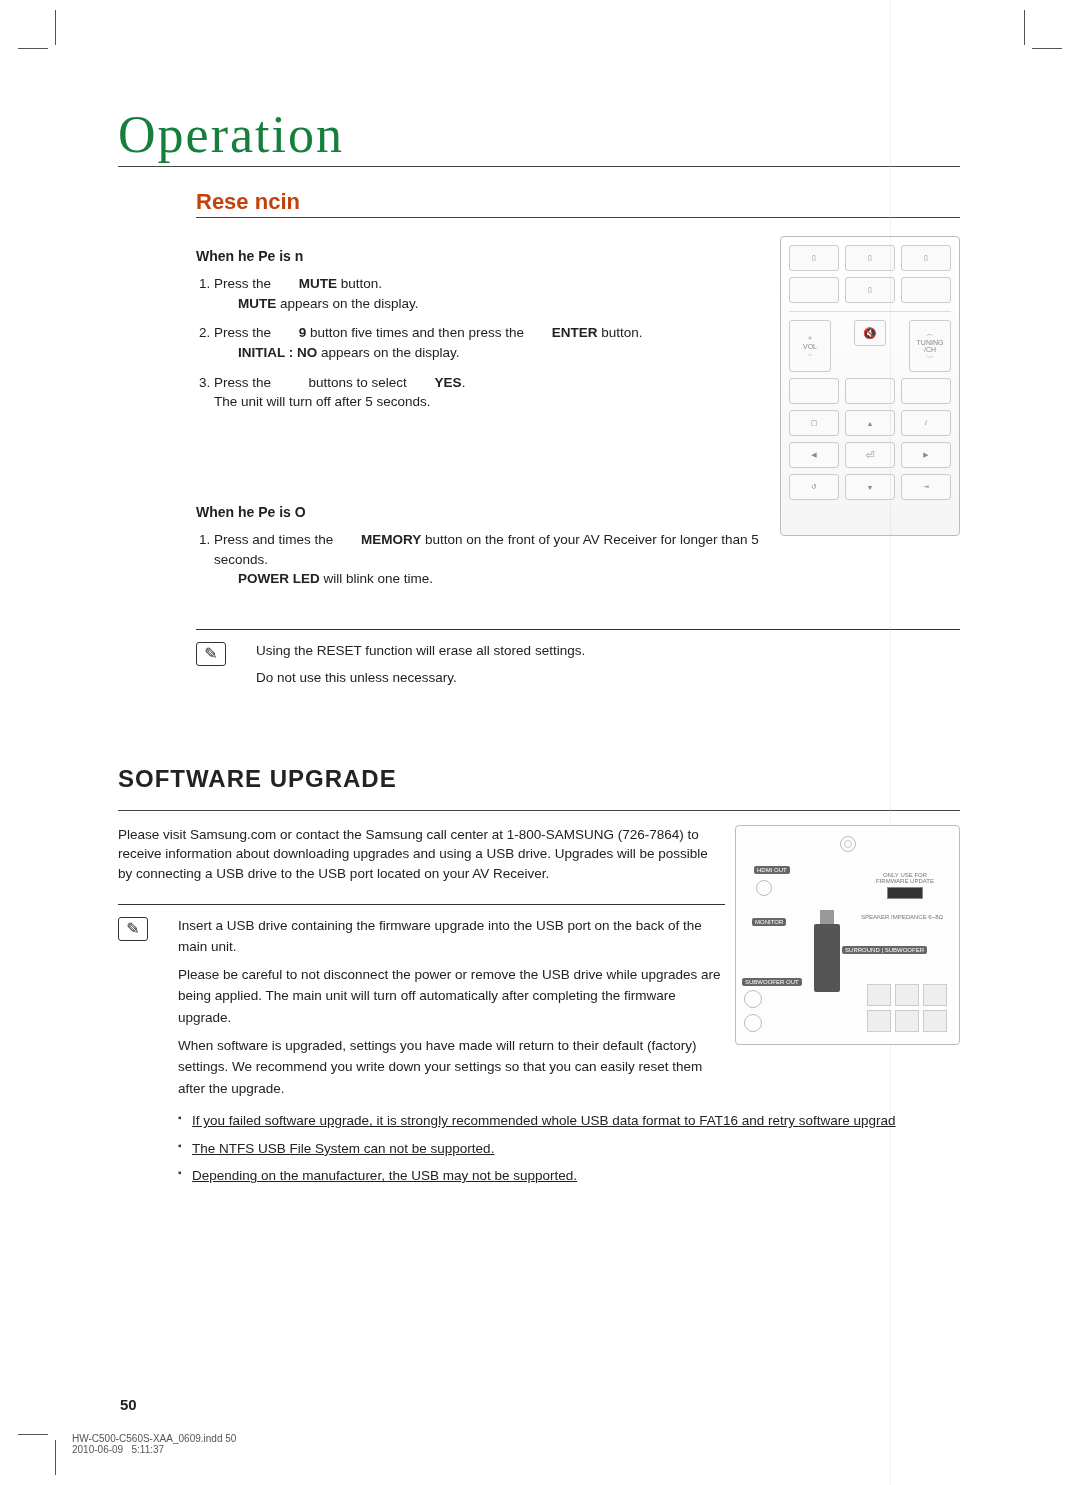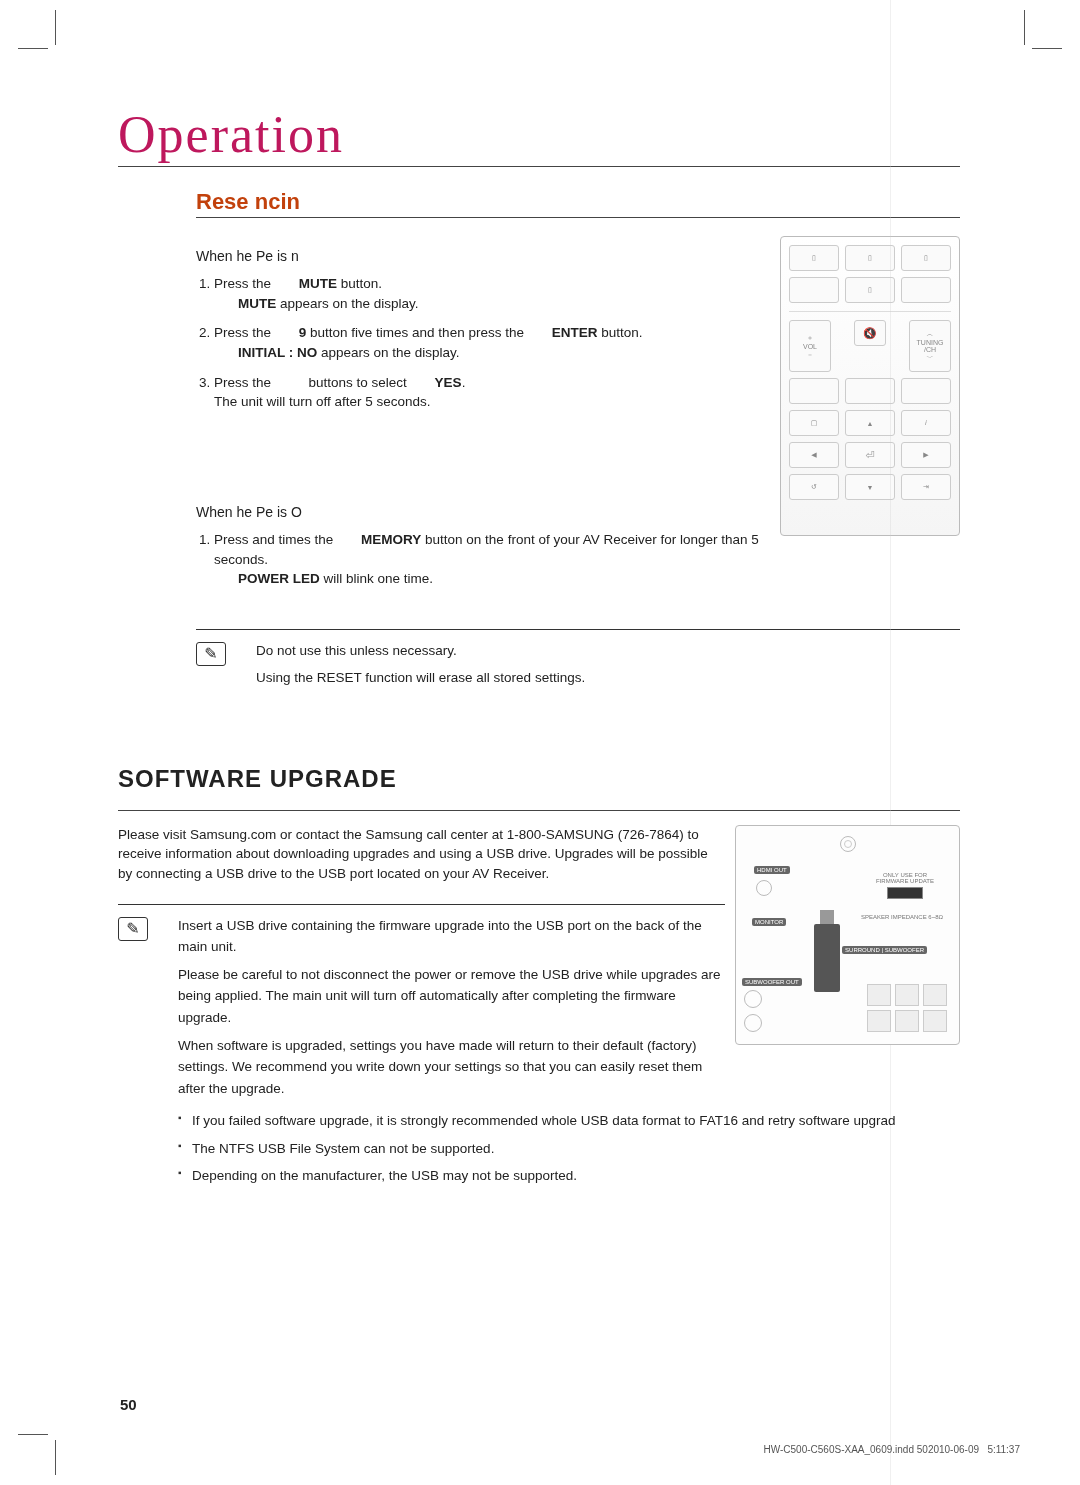--- a/index.html
+++ b/index.html
@@ -28,38 +28,38 @@
   .crop.vbl { bottom: 10px; left: 55px; width: 1px; height: 35px; }
   .vline { position:absolute; top:0; left:890px; width:1px; height:1485px; background:#ccc; opacity:0.3; }
 
   .content {
     padding: 105px 120px 0 118px;
   }
   .chapter {
     font-size: 52px;
     font-weight: 300;
     letter-spacing: 2px;
-    color: #be185d;
+    color: #15803d;
     border-bottom: 1px solid #444;
     padding-bottom: 2px;
     margin: 0 0 22px 0;
     font-family: "Times New Roman", serif;
   }
   .indent1 { margin-left: 78px; }
   .h2 {
     font-size: 22px;
     font-weight: bold;
     color: #c2410c;
     border-bottom: 1px solid #444;
     padding-bottom: 2px;
     margin: 0 0 18px 0;
   }
   .h3 {
     font-size: 14px;
-    font-weight: normal;
+    font-weight: bold;
     margin: 10px 0 8px 0;
   }
   .row { display: flex; }
   .body-col { flex: 1; font-size: 13.5px; line-height: 1.45; }
   ol.steps { margin: 0 0 0 18px; padding: 0; }
   ol.steps li { margin-bottom: 10px; }
   .bold { font-weight: bold; padding-left: 24px; }
 
   .remote {
     width: 180px; flex: 0 0 180px; margin-left: 10px;
@@ -107,31 +107,32 @@
   .usbslot{width:34px;height:10px;border:1px solid #888;background:#333;margin:2px auto 0;}
   .usb-drive{position:absolute; left:78px; top:98px; width:26px; height:68px;
              background:#555; border-radius:2px;}
   .usb-drive::before{content:"";position:absolute;top:-14px;left:6px;width:14px;height:14px;background:#999;}
   .bp-label{position:absolute; font-size:6px; color:#fff; background:#666; padding:1px 3px; border-radius:2px;}
   .bp-hdmi{top:40px; left:18px;}
   .bp-mon{top:92px; left:16px;}
   .bp-sub{bottom:58px; left:6px;}
   .bp-spk{top:88px; right:16px; background:transparent; color:#777;}
 
-  .bullets { font-size:13.5px; line-height:1.45; }
+  .bullets { font-size:13.5px; line-height:1.45;text-decoration:underline; }
   .bullets p { margin:0 0 8px 0; position:relative; padding-left:14px;}
   .bullets p::before{content:"▪"; position:absolute; left:0; top:0; font-size:10px; color:#333;}
 
   .footer {
     position:absolute; bottom:72px; left:120px; font-weight:bold; font-size:15px;
   }
   .footmeta {
     position:absolute; bottom:30px; left:72px; right:60px; display:flex;
     justify-content:flex-end; font-size:10px; color:#555;
     border-top: none;
+    flex-direction: column;
   }
 </style>
 </head>
 <body>
 
 <div class="page">
   <div class="crop htl"></div>
   <div class="crop vtl"></div>
   <div class="crop htr"></div>
   <div class="crop vtr"></div>
@@ -222,22 +223,22 @@
             <div class="rbtn">↺</div>
             <div class="rbtn">▼</div>
             <div class="rbtn">⇥</div>
           </div>
         </div>
       </div>
 
       <div class="noteblock">
         <div class="noteicon">✎</div>
         <div class="notetext">
+          <div>Using the RESET function will erase all stored settings.</div>
           <div>Do not use this unless necessary.</div>
-          <div>Using the RESET function will erase all stored settings.</div>
         </div>
       </div>
     </div>
 
     <h2 class="sw-title">SOFTWARE UPGRADE</h2>
 
     <div class="row">
       <div class="body-col">
         <p class="para">Please visit Samsung.com or contact the Samsung call center at 1-800-SAMSUNG (726-7864) to receive information about downloading upgrades and using a USB drive. Upgrades will be possible by connecting a USB drive to the USB port located on your AV Receiver.</p>
 

